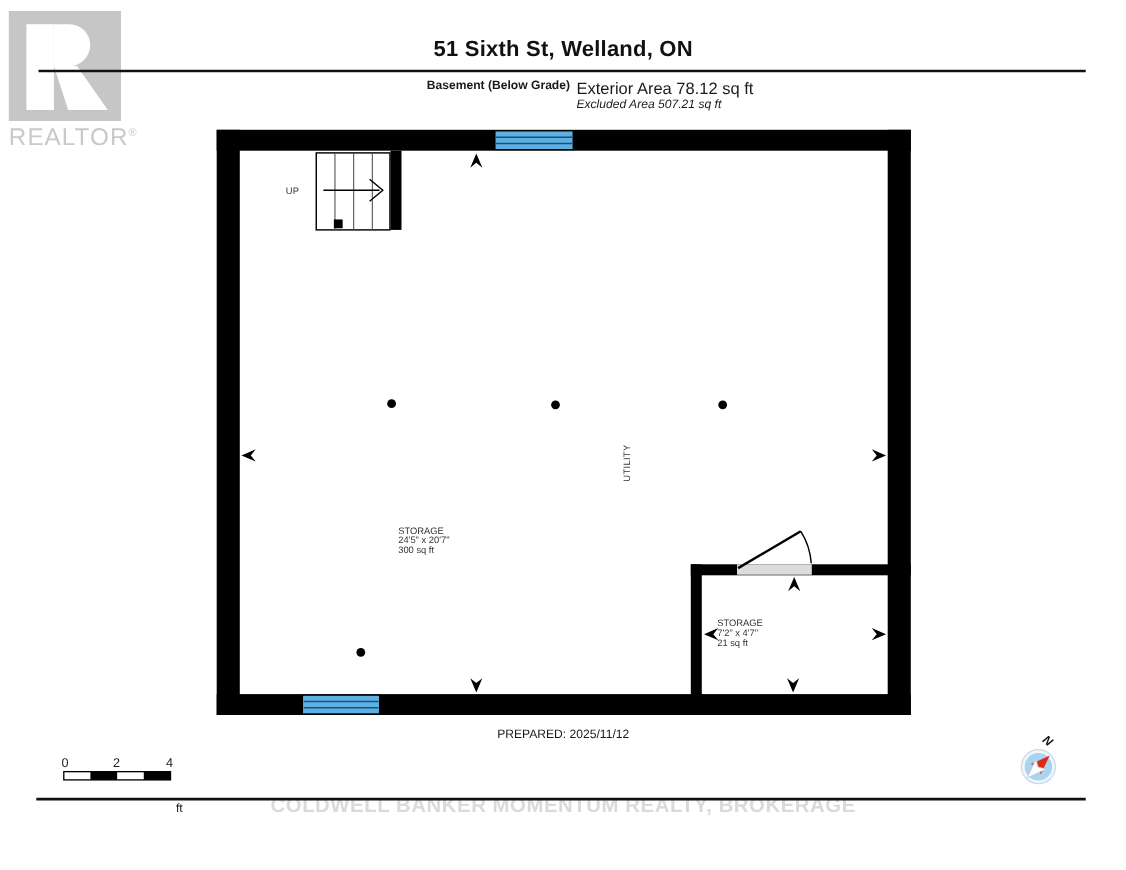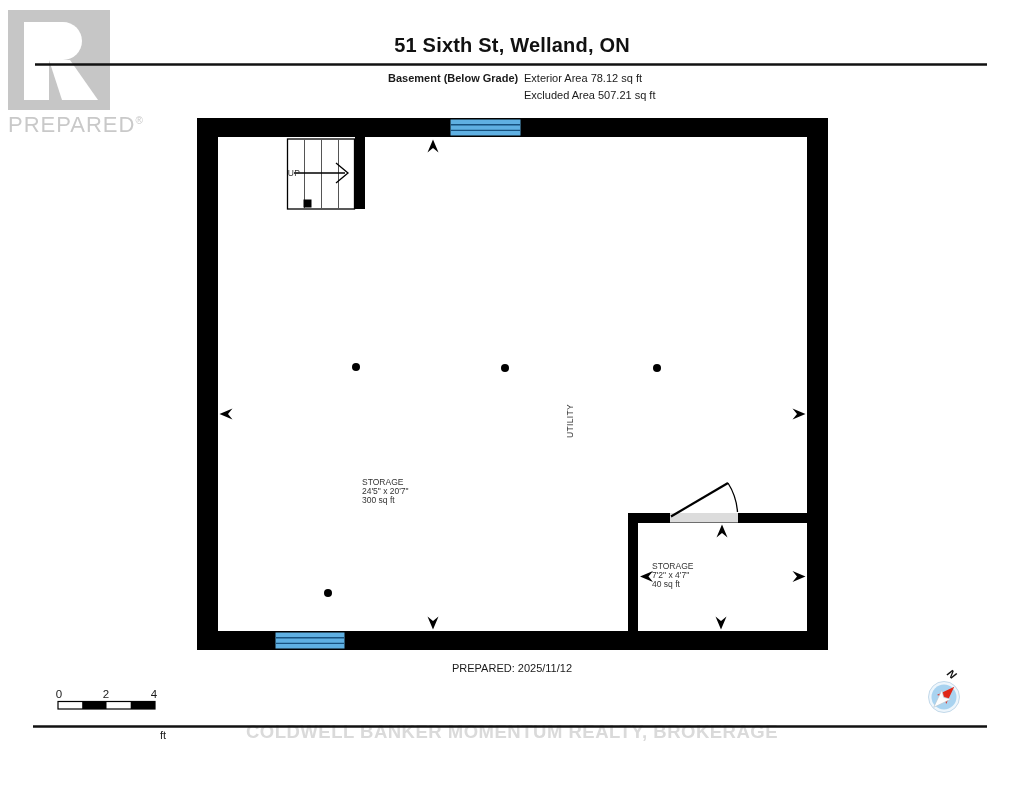--- a/index.html
+++ b/index.html
@@ -2,27 +2,27 @@
 <html style="--wall: #000000; --window-blue: #5fb0e2; --window-line: #17517e; --door-threshold: #dcdcdc; --logo-gray: #c6c6c6; --watermark-gray: #dadada; --compass-blue: #a9d3f0; --compass-red: #e02818;"><head>
 <meta charset="utf-8">
 <style>
   html,body{margin:0;padding:0;background:#fff;}
   #page{position:relative;width:1024px;height:791px;background:#fff;overflow:hidden;
         font-family:"Liberation Sans", sans-serif;color:#111;}
   .abs{position:absolute;}
   
   .title{top:34px;left:0;width:1024px;text-align:center;font-size:20px;font-weight:bold;letter-spacing:.2px;}
   .floor-label{top:72px;left:388px;font-size:11px;font-weight:bold;color:#1a1a1a;}
-  .area-line1{top:72px;left:524px;font-size:11px;color:#1a1a1a;}
-  .area-line2{top:89px;left:524px;font-size:11px;color:#1a1a1a;}
+  .area-line1{top:72px;left:524px;font-size:15px;color:#1a1a1a;}
+  .area-line2{top:89px;left:524px;font-size:11px;color:#1a1a1a;font-style:italic;}
   .realtor-word{top:112px;left:8px;font-size:22px;color:#c9c9c9;letter-spacing:1px;}
   .realtor-word sup{font-size:10px;}
   
   .plan-label{font-size:8.5px;color:#333;line-height:9px;}
-  .up-label{top:168px;left:254px;width:24px;font-size:8.5px;color:#333;text-align:center;letter-spacing:.4px;margin-left:28px;}
+  .up-label{top:168px;left:254px;width:24px;font-size:8.5px;color:#333;text-align:center;letter-spacing:.4px;}
   .utility-label{top:421px;left:570px;font-size:8.5px;color:#333;letter-spacing:.3px;
                  transform:translate(-50%,-50%) rotate(-90deg);white-space:nowrap;}
   .room1{top:478px;left:362px;width:140px;}
   .room2{top:562px;left:652px;width:140px;}
   
   .scale-num{top:688px;font-size:11.5px;color:#1a1a1a;width:14px;text-align:center;}
   .scale-ft{top:700px;left:160px;font-size:11px;color:#1a1a1a;margin-top:29px;}
   .prepared{top:662px;left:0;width:1024px;text-align:center;font-size:11px;color:#1a1a1a;}
   .compass-n{top:668px;left:948px;font-size:11px;font-weight:bold;font-style:italic;color:#111;
              transform:rotate(40deg);}
@@ -135,34 +135,34 @@
         <polygon points="944,682.5 950.5,700.5 944,696.5 937.5,700.5" fill="var(--compass-red,#e02818)"></polygon>
         <polygon points="944,711.5 950.5,693.5 944,697.5 937.5,693.5" fill="#fdfdfd" stroke="#b9c6cf" stroke-width="0.6"></polygon>
       </g>
     </g>
   </svg>
 
   <div class="abs txt title">51 Sixth St, Welland, ON</div>
   <div class="abs txt floor-label">Basement (Below Grade)</div>
   <div class="abs txt area-line1">Exterior Area 78.12 sq ft</div>
   <div class="abs txt area-line2">Excluded Area 507.21 sq ft</div>
-  <div class="abs txt realtor-word"><span>PREPARED</span><sup>®</sup></div>
+  <div class="abs txt realtor-word"><span>REALTOR</span><sup>®</sup></div>
 
   <div class="abs txt up-label">UP</div>
   <div class="abs txt utility-label">UTILITY</div>
 
   <div class="abs txt plan-label room1">
     <div>STORAGE</div>
     <div>24'5" x 20'7"</div>
     <div>300 sq ft</div>
   </div>
   <div class="abs txt plan-label room2">
     <div>STORAGE</div>
     <div>7'2" x 4'7"</div>
-    <div>40 sq ft</div>
+    <div>21 sq ft</div>
   </div>
 
   <div class="abs txt scale-num" style="left:52px;">0</div>
   <div class="abs txt scale-num" style="left:99px;">2</div>
   <div class="abs txt scale-num" style="left:147px;">4</div>
   <div class="abs txt scale-ft">ft</div>
 
   <div class="abs txt prepared">PREPARED: 2025/11/12</div>
   <div class="abs txt compass-n">N</div>
 </div>

